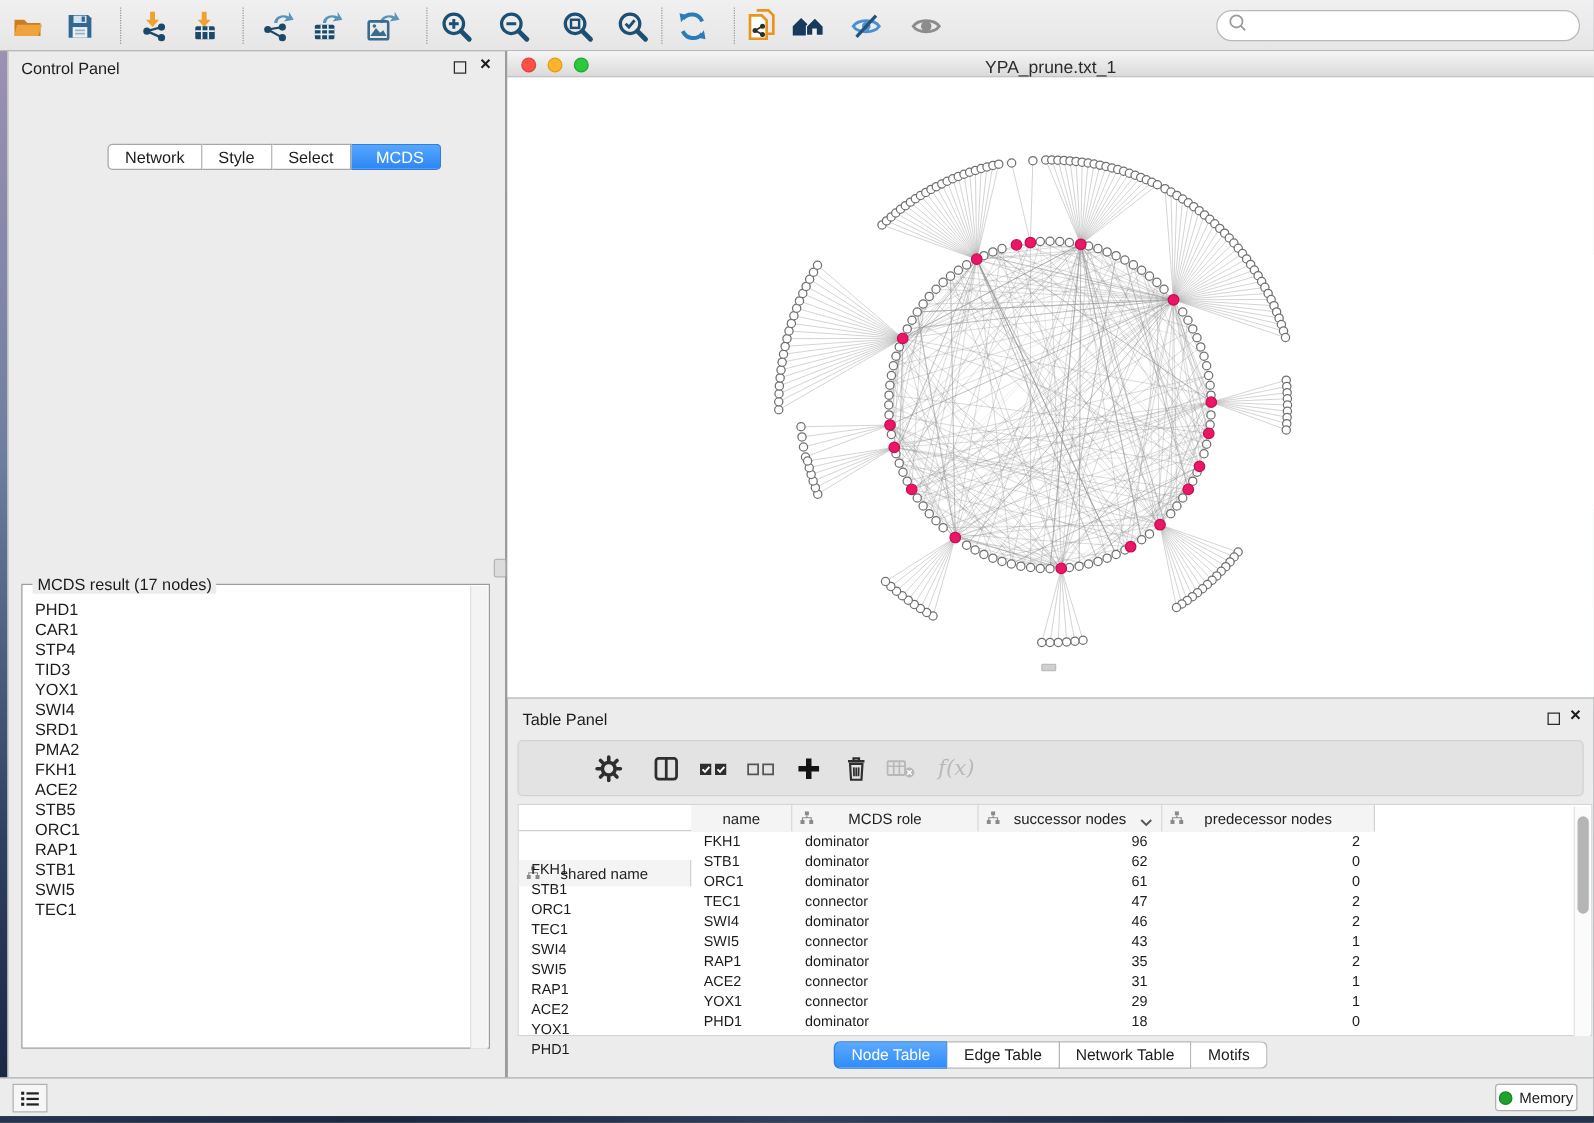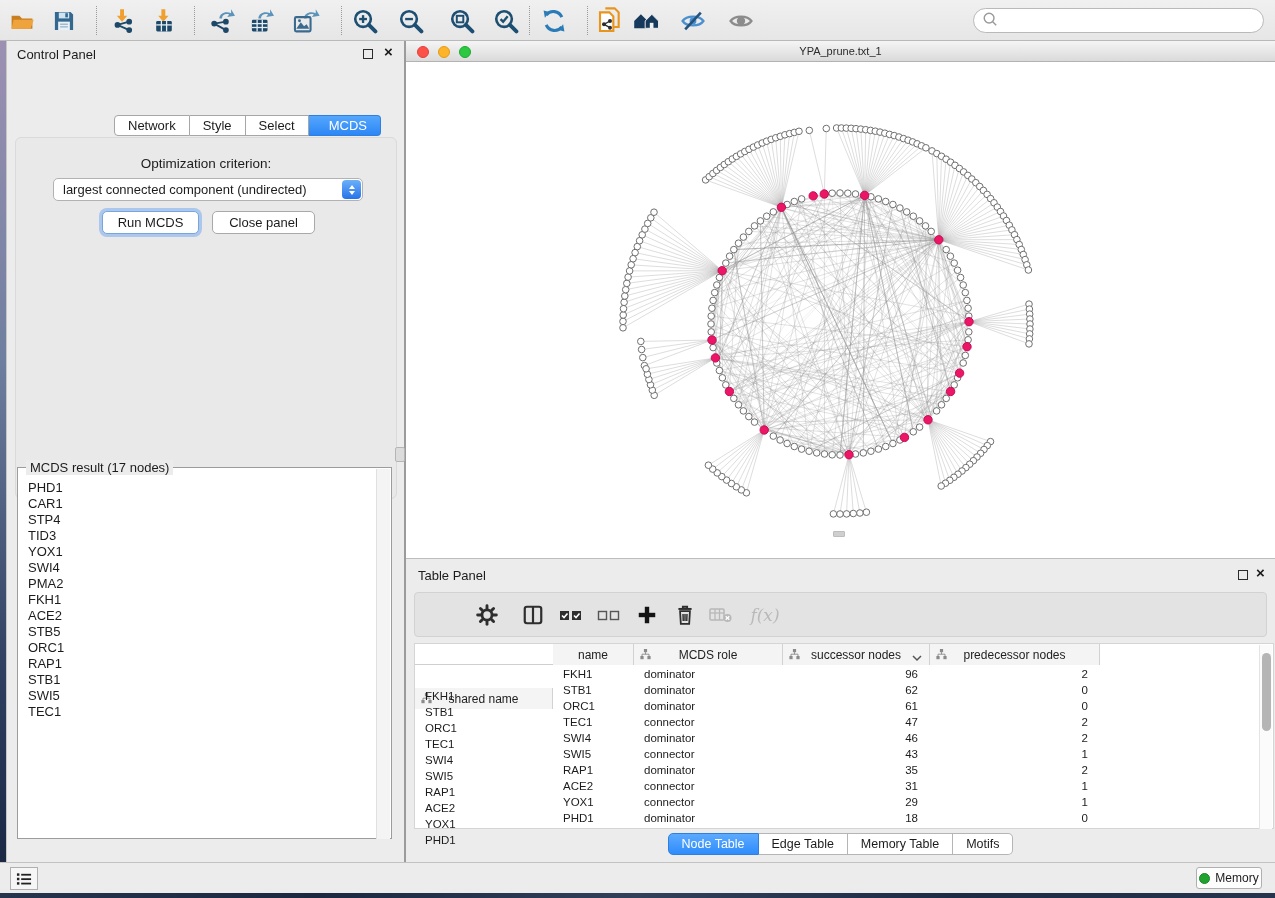--- a/index.html
+++ b/index.html
@@ -22,21 +22,21 @@
   
   #control-panel { position:absolute; left:6px; top:41px; width:398px; height:821px;
     background:#ececec; border-left:1px solid #c6c6c6; }
   #cp-header { position:absolute; left:0; top:0; width:100%; height:26px; }
   #cp-title { position:absolute; left:10px; top:6px; font-size:13px; }
   .float-ico { width:10px; height:10px; border:1.5px solid #2b2b2b; display:inline-block; }
   .close-ico { font-size:15px; font-weight:bold; color:#1a1a1a; line-height:10px; }
   #cp-float { position:absolute; left:356px; top:8px; }
   #cp-close { position:absolute; left:377px; top:6px; }
 
-  .seg-group { display:flex;margin-left:28px; }
+  .seg-group { display:flex; }
   #cp-tabs { position:absolute; left:79px; top:74px; height:21px; }
   .seg-btn { height:21px; padding:0 13px; background:#fff; border:1px solid #a6a6a6;
     border-left:none; font-size:13px; display:flex; align-items:center; cursor:default; }
   .seg-btn:first-child { border-left:1px solid #a6a6a6; border-radius:4px 0 0 4px; }
   .seg-btn:last-child { border-radius:0 4px 4px 0; }
   .seg-btn.selected { background:linear-gradient(180deg,#55a7fd,#2c86f5); color:#fff;
     border-color:#2f7fe0;padding-left:20px; }
 
   #cp-card { position:absolute; left:8px; top:96px; width:382px; height:362px;
     background:#e9e9e9; border:1px solid #dadada; border-radius:6px; }
@@ -78,21 +78,21 @@
   
   #net-window { position:absolute; left:406px; top:41px; width:869px; height:517px;
     background:#fff; }
   #net-titlebar { position:absolute; left:0; top:0; width:100%; height:21px;
     background:linear-gradient(180deg,#f5f5f5,#dadada); border-bottom:1px solid #b2b2b2; }
   .tlight { position:absolute; top:5px; width:12px; height:12px; border-radius:50%; }
   #tl-red   { left:11px; background:#fb5148; border:1px solid #e0423a; }
   #tl-yellow{ left:32px; background:#fdb32a; border:1px solid #e09e17; }
   #tl-green { left:53px; background:#2bc840; border:1px solid #1ea832; }
   #net-title { position:absolute; left:0; top:4px; width:100%; text-align:center;
-    font-size:11px; color:#2b2b2b; }
+    font-size:14px; color:#2b2b2b; }
   #net-canvas { position:absolute; left:0; top:21px; width:869px; height:496px;
     background:#fff; }
   #h-handle { position:absolute; left:427px; top:490px; width:12px; height:6px;
     background:#cfcfcf; border:1px solid #bdbdbd; border-radius:1px; }
 
   
   #table-panel { position:absolute; left:406px; top:558px; width:869px; height:304px;
     background:#ececec; border-top:1px solid #bdbdbd; }
   #tp-title { position:absolute; left:12px; top:9px; font-size:13px; }
   #tp-float { position:absolute; left:832px; top:11px; }
@@ -320,41 +320,30 @@
     <span id="cp-title">Control Panel</span>
     <span id="cp-float" class="float-ico"></span>
     <span id="cp-close" class="close-ico">×</span>
   </div>
   <div id="cp-tabs" class="seg-group">
       <div class="seg-btn">Network</div>
       <div class="seg-btn">Style</div>
       <div class="seg-btn">Select</div>
       <div class="seg-btn selected">MCDS</div>
     </div>
-  <div id="cp-card">
-    <div id="opt-label">Optimization criterion:</div>
-    <div id="opt-select">
-      <span>largest connected component (undirected)</span>
-      <span id="opt-stepper">
-          <span class="tri-up"></span>
-          <span class="tri-down"></span>
-        </span>
-    </div>
-    <div id="run-btn" class="cp-btn">Run MCDS</div>
-    <div id="close-panel-btn" class="cp-btn">Close panel</div>
-  </div>
   <div id="mcds-box">
     <span id="mcds-legend">MCDS result (17 nodes)</span>
     <div id="mcds-list">
         <div class="mcds-item">PHD1</div>
         <div class="mcds-item">CAR1</div>
         <div class="mcds-item">STP4</div>
         <div class="mcds-item">TID3</div>
         <div class="mcds-item">YOX1</div>
         <div class="mcds-item">SWI4</div>
+        <div class="mcds-item">SRD1</div>
         <div class="mcds-item">PMA2</div>
         <div class="mcds-item">FKH1</div>
         <div class="mcds-item">ACE2</div>
         <div class="mcds-item">STB5</div>
         <div class="mcds-item">ORC1</div>
         <div class="mcds-item">RAP1</div>
         <div class="mcds-item">STB1</div>
         <div class="mcds-item">SWI5</div>
         <div class="mcds-item">TEC1</div>
       </div>
@@ -1278,21 +1267,21 @@
         </div>
       </div>
     <div id="tp-vscroll">
       <div id="tp-vthumb"></div>
     </div>
   </div>
 
   <div id="bottom-tabs">
       <div class="btab selected">Node Table</div>
       <div class="btab">Edge Table</div>
-      <div class="btab">Memory Table</div>
+      <div class="btab">Network Table</div>
       <div class="btab">Motifs</div>
     </div>
 </div>
 
 <div id="statusbar">
   <div id="status-left-btn">
     <svg width="16" height="16" viewBox="0 0 17 17">
         <g fill="#222">
           <rect x="1" y="2.5" width="2.6" height="2.6"></rect>
           <rect x="1" y="7.2" width="2.6" height="2.6"></rect>

